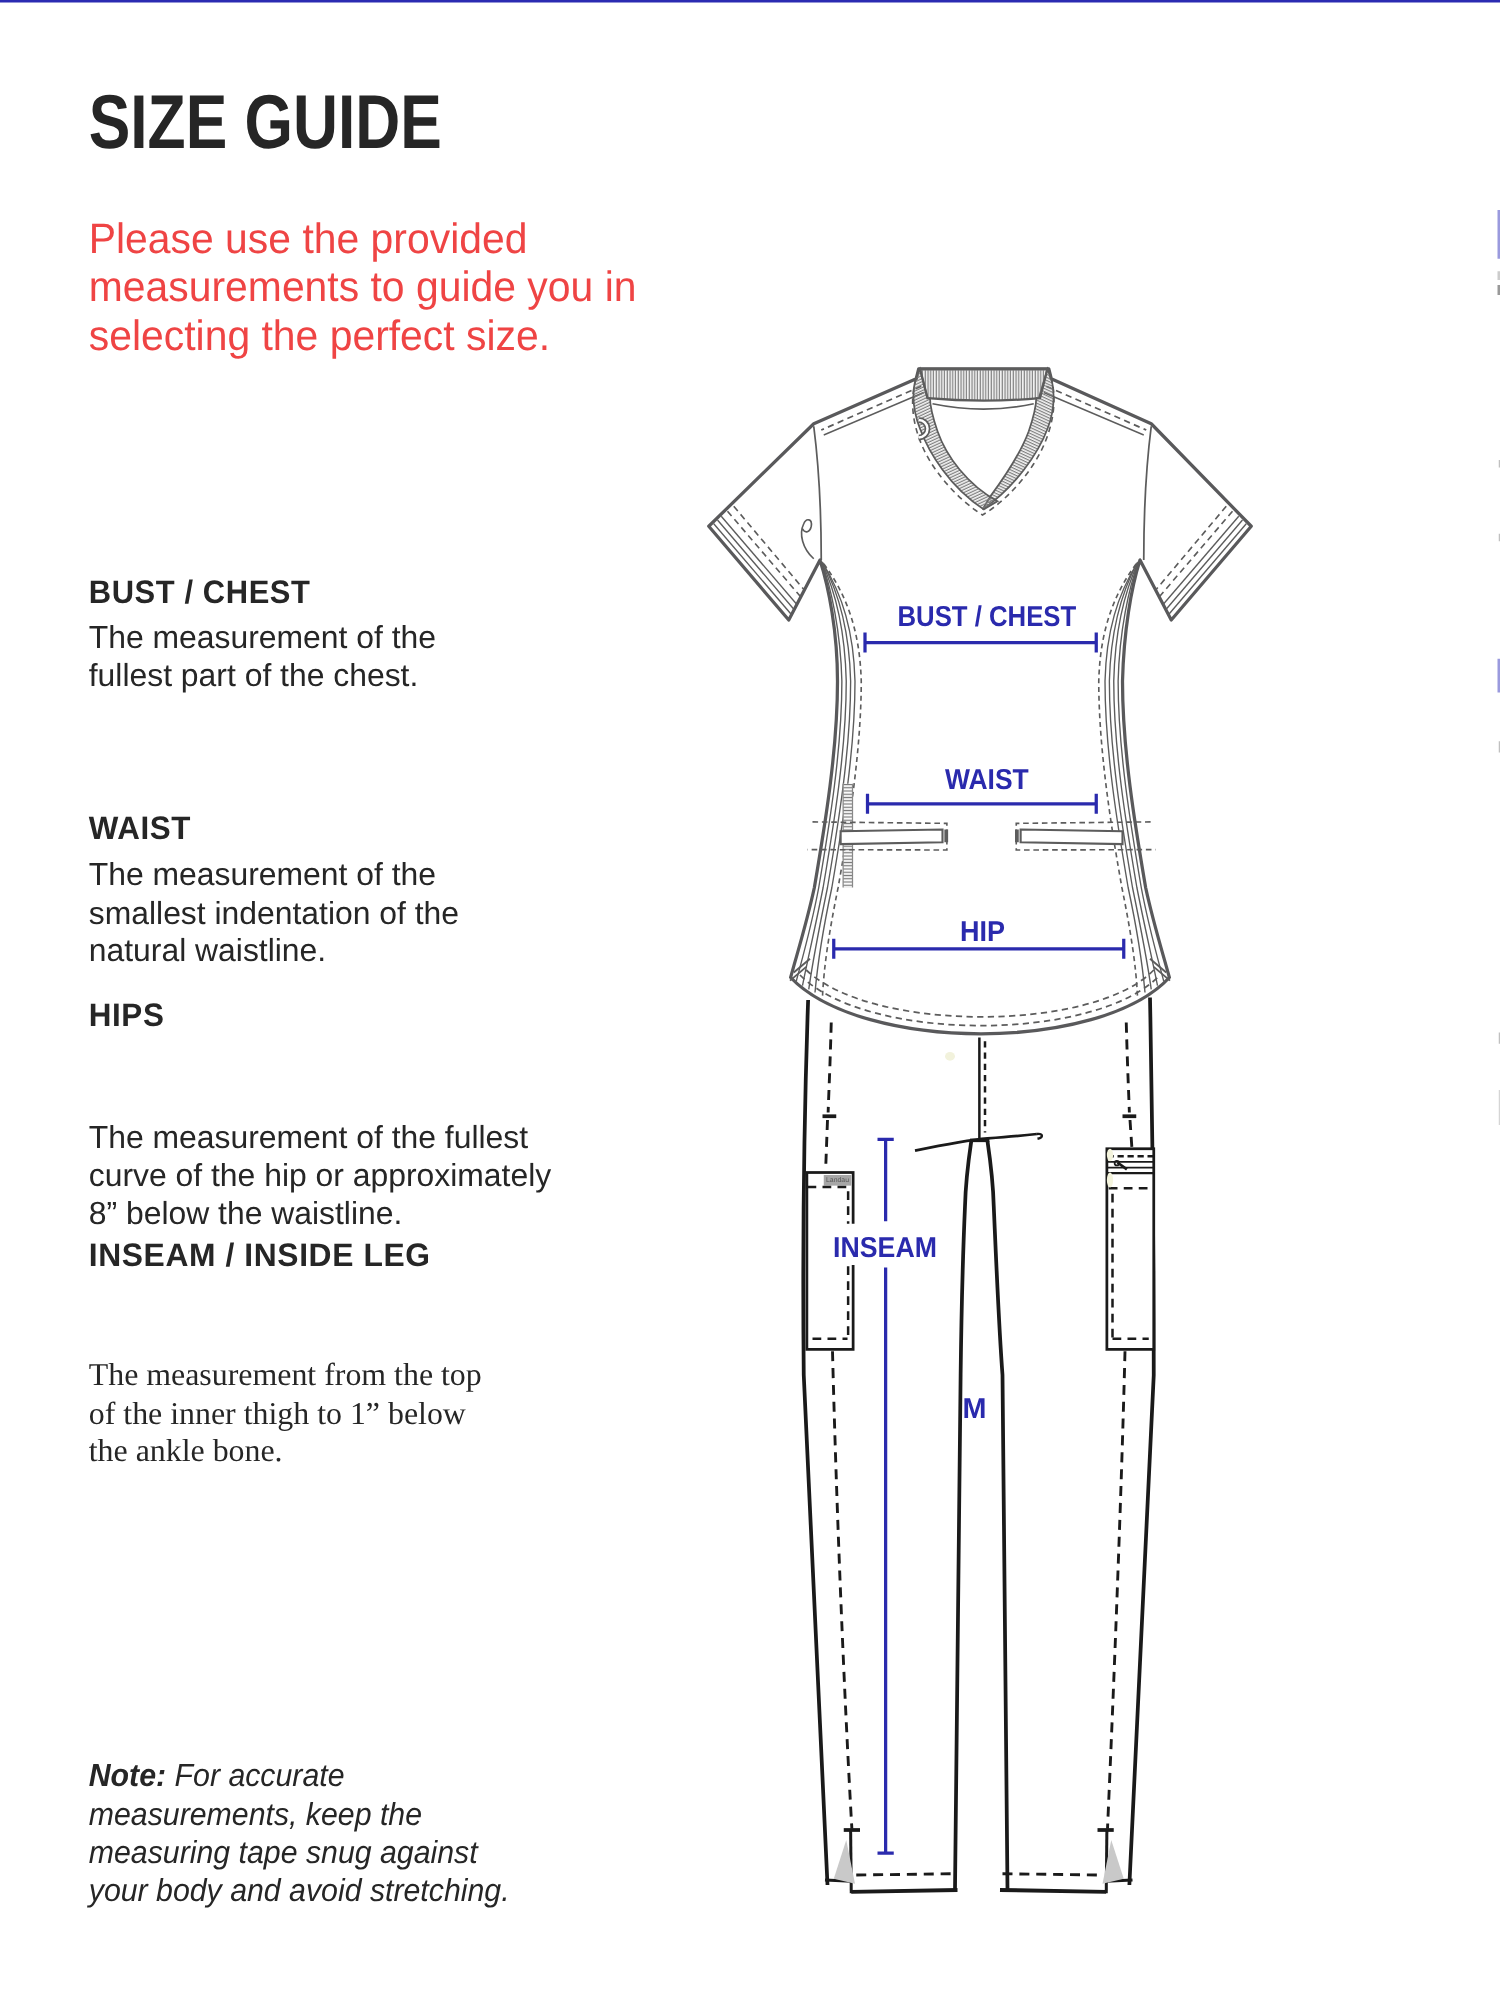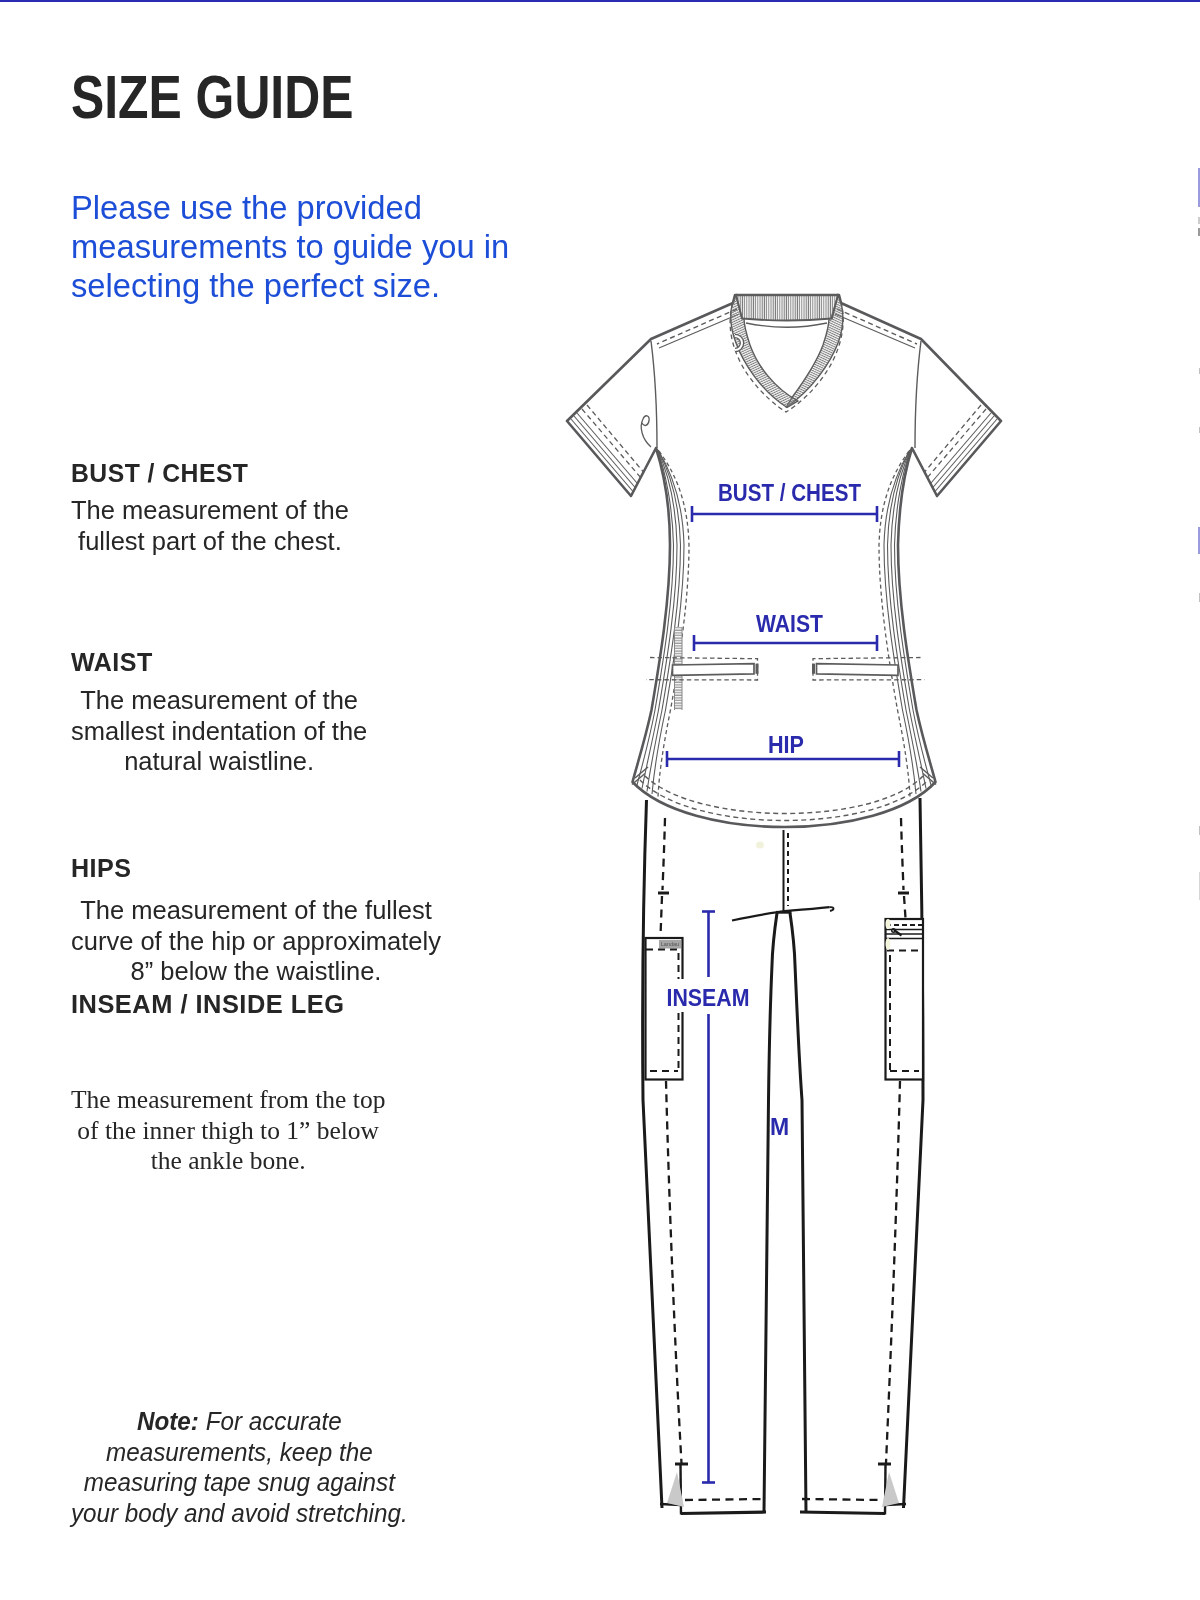--- a/index.html
+++ b/index.html
@@ -1,38 +1,38 @@
 <!DOCTYPE html>
 <html><head>
 <meta charset="utf-8">
 <style>
   html,body{margin:0;padding:0;}
   body{width:1200px;height:1600px;background:#fff;position:relative;overflow:hidden;
        font-family:"Liberation Sans", sans-serif;}
   .abs{position:absolute;}
   #topbar{left:0;top:0;width:1200px;height:2px;background:#2b2bb2;}
   #title{left:71px;top:62px;font-size:61px;font-weight:bold;color:#262626;white-space:nowrap;}
-  #intro{left:71px;top:188px;font-size:34px;line-height:39px;color:#1d4ed8;white-space:nowrap;}
+  #intro{left:71px;top:172px;font-size:34px;line-height:39px;color:#ef4444;white-space:nowrap;}
   .sh{left:71px;font-size:26px;font-weight:bold;color:#262626;letter-spacing:0.5px;white-space:nowrap;}
-  .sp{left:71px;font-size:25.5px;line-height:30.6px;color:#262626;white-space:nowrap;text-align:center;}
+  .sp{left:71px;font-size:25.5px;line-height:30.6px;color:#262626;white-space:nowrap;}
   .sx{display:inline-block;transform-origin:0 0;}
 </style>
 </head>
 <body>
 <div class="abs" id="topbar"></div>
 <div class="abs" id="title"><span class="sx" id="x-title" style="transform:scaleX(0.817)">SIZE GUIDE</span></div>
 <div class="abs" id="intro"><span class="sx" id="x-intro" style="transform:scaleX(0.962)">Please use the provided<br>measurements to guide you in<br>selecting the perfect size.</span></div>
 
 <div class="abs sh" style="top:458px;"><span class="sx" id="x-h1" style="transform:scaleX(0.951)">BUST / CHEST</span></div>
 <div class="abs sp" style="top:495px;"><span class="sx" id="x-p1">The measurement of the<br>fullest part of the chest.</span></div>
 
 <div class="abs sh" style="top:647px;"><span class="sx" id="x-h2" style="transform:scaleX(0.964)">WAIST</span></div>
 <div class="abs sp" style="top:685px;"><span class="sx" id="x-p2">The measurement of the<br>smallest indentation of the<br>natural waistline.</span></div>
 
-<div class="abs sh" style="top:853px;"><span class="sx" id="x-h3" style="transform:scaleX(0.966)">HIPS</span></div>
+<div class="abs sh" style="top:797px;"><span class="sx" id="x-h3" style="transform:scaleX(0.966)">HIPS</span></div>
 <div class="abs sp" style="top:895px;"><span class="sx" id="x-p3">The measurement of the fullest<br>curve of the hip or approximately<br>8” below the waistline.</span></div>
 
 <div class="abs sh" style="top:989px;"><span class="sx" id="x-h4" style="transform:scaleX(0.978)">INSEAM / INSIDE LEG</span></div>
 <div class="abs sp" style="top:1085px;font-family:Liberation Serif, serif;"><span class="sx" id="x-p4">The measurement from the top<br>of the inner thigh to 1” below<br>the ankle bone.</span></div>
 
 <div class="abs sp" style="top:1406px;font-style:italic;"><span class="sx" id="x-p5" style="transform:scaleX(0.95)"><b>Note:</b> For accurate<br>measurements, keep the<br>measuring tape snug against<br>your body and avoid stretching.</span></div>
 
 <div class="abs" style="left:1198px;top:168px;width:2px;height:39px;background:#9a9ade;"></div>
 <div class="abs" style="left:1198px;top:217px;width:2px;height:7px;background:#cccccc;"></div>
 <div class="abs" style="left:1198px;top:228px;width:2px;height:8px;background:#999999;"></div>

